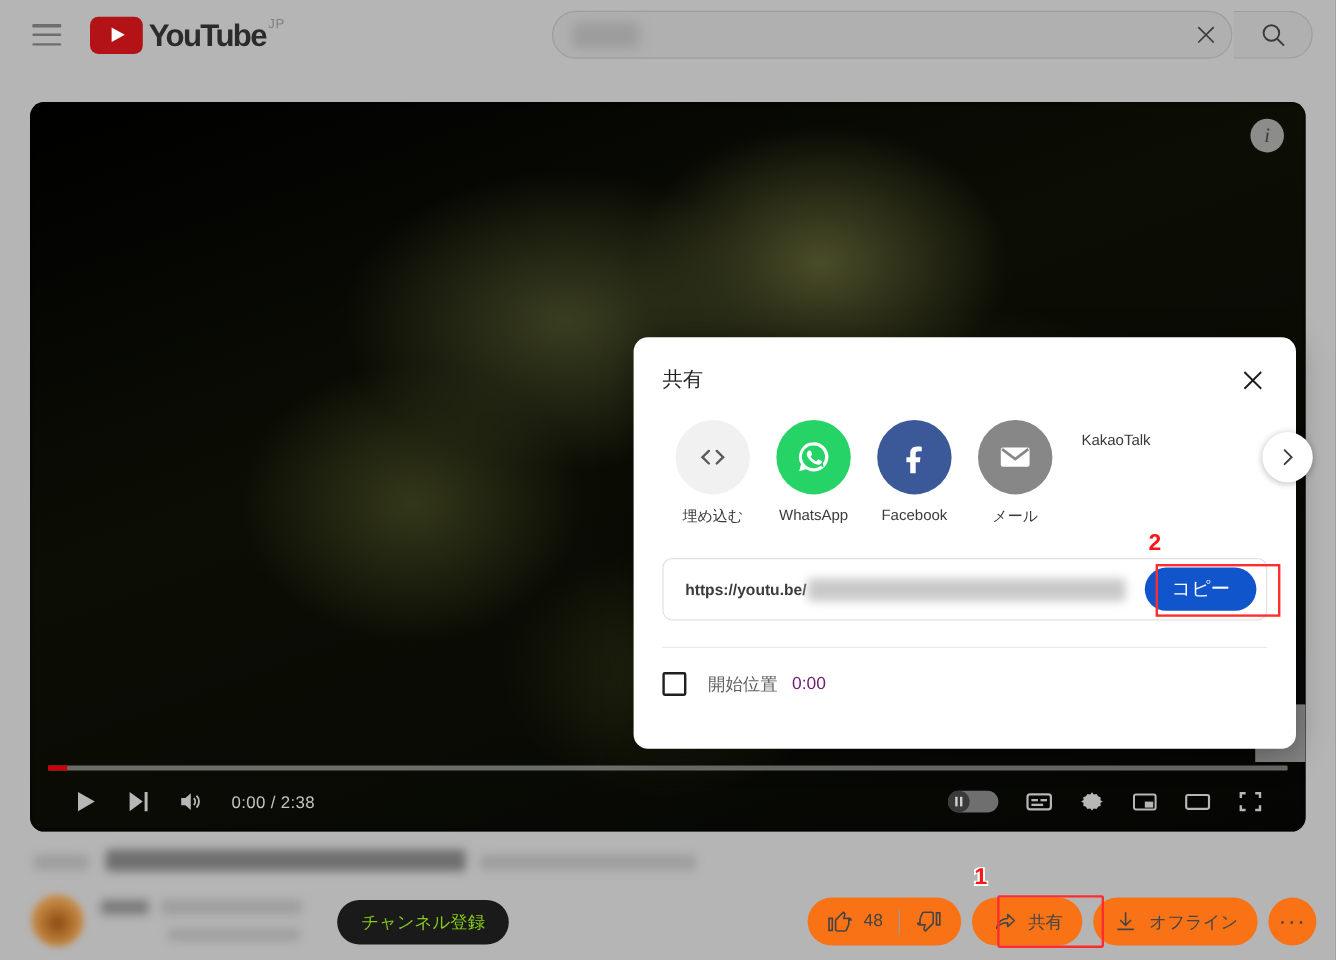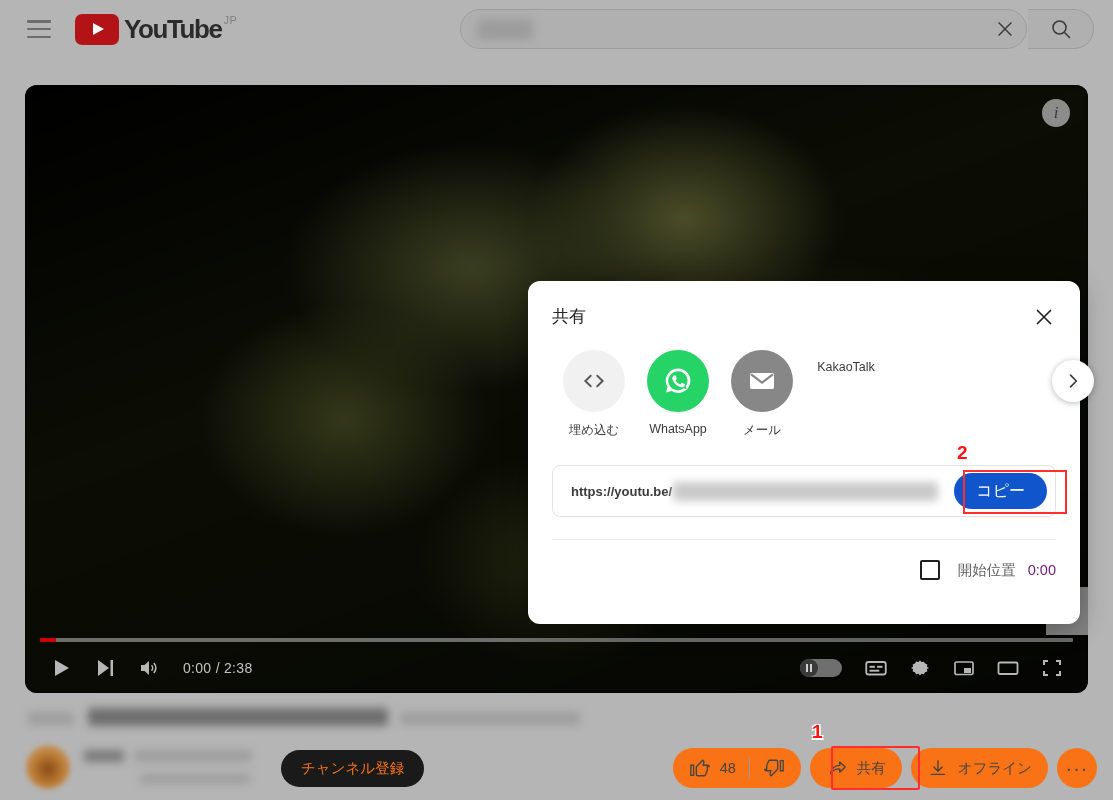--- a/index.html
+++ b/index.html
@@ -97,21 +97,21 @@
   }
 
   .progress {
     position: absolute; left: 15px; right: 15px; bottom: 51px; height: 4px;
     background: rgba(190,190,190,.55); border-radius: 1px;
   }
   .progress .played { position: absolute; left: 0; top: 0; height: 100%; width: 16px; background: #cc0000; }
 
   .controls {
     position: absolute; left: 0; right: 0; bottom: 0; height: 50px;
-    display: flex; align-items: center; padding: 0 14px;
+    display: flex; align-items: center; padding: 0 24px;
   }
   .ctrl { width: 44px; height: 44px; display: flex; align-items: center; justify-content: center; cursor: pointer; }
   .ctrl svg { fill: #b7b7b7; }
   .timetext { color: #c2c2c2; font-size: 14px; margin-left: 12px; letter-spacing: .3px; }
   .ctrl-right { margin-left: auto; display: flex; align-items: center; }
   .autoplay {
     width: 42px; height: 18px; border-radius: 9px; background: #6f6f6f;
     display: flex; align-items: center; position: relative; cursor: pointer; margin-right: 12px;
   }
   .autoplay .knob {
@@ -159,35 +159,35 @@
     height: 36px; padding: 0 22px; font-size: 16px; cursor: pointer;
     font-family: "Liberation Sans", sans-serif;
   }
   .ann-box { position: absolute; border: 2px solid #ff2d2d; pointer-events: none; }
   .ann-num {
     position: absolute; color: #ff1515; font-size: 19px; font-weight: bold;
     text-shadow: -1.5px -1.5px 0 #fff, 1.5px -1.5px 0 #fff, -1.5px 1.5px 0 #fff, 1.5px 1.5px 0 #fff;
   }
 
   .hr { margin-top: 22px; height: 1px; background: #e8e8e8; }
-  .startrow { display: flex; align-items: center; margin-top: 20px; justify-content: flex-end; }
+  .startrow { display: flex; align-items: center; margin-top: 20px; }
   .cbox { width: 20px; height: 20px; border: 2px solid #1f1f1f; border-radius: 2px; cursor: pointer; }
   .startlabel { font-size: 14.5px; color: #606060; margin-left: 18px; }
   .starttime { font-size: 14.5px; color: #701a75; margin-left: 12px; }
 
   
   .blurline { background: #9e9e9e; filter: blur(4px); border-radius: 3px; position: absolute; }
   .avatar {
     position: absolute; left: 26px; top: 745px; width: 44px; height: 44px; border-radius: 50%;
     background: radial-gradient(circle at 50% 55%, #8a4a12 0%, #b97a35 45%, #d7b183 100%);
     filter: blur(2.5px);
   }
   .subscribe {
     position: absolute; left: 281px; top: 750px; height: 37px; padding: 0 20px;
-    background: #1a1a1a; color: #f97316; border: none; border-radius: 19px;
+    background: #1a1a1a; color: #84cc16; border: none; border-radius: 19px;
     font-size: 14.5px; cursor: pointer; font-family: "Liberation Sans", sans-serif;
   }
 
   .actions { position: absolute; right: 16px; top: 748px; display: flex; align-items: center; gap: 9px; }
   .pill {
     height: 40px; border-radius: 20px; background: #f97316;
     display: flex; align-items: center; padding: 0 16px; cursor: pointer;
     color: #454545; font-size: 14.5px; gap: 9px;
   }
   .pill svg { fill: #454545; }
@@ -320,20 +320,28 @@
 
       <div class="target">
         <div class="circle" style="background:#25d366">
           <svg width="34" height="34" viewBox="0 0 24 24">
             <path fill="#fff" d="M12 3.2a8.6 8.6 0 00-7.4 13l-1.1 4 4.1-1.1A8.6 8.6 0 1012 3.2zm0 1.9a6.7 6.7 0 015.7 10.2l-.3.5.6 2-2.1-.6-.4.2A6.7 6.7 0 1112 5.1zm-2.6 3c-.2 0-.5.1-.7.4-.2.3-.7.8-.7 1.8s.8 2 .9 2.2c.1.2 1.5 2.4 3.7 3.3 1.9.7 2.2.6 2.6.6.4 0 1.3-.5 1.5-1.1.2-.5.2-1 .1-1.1l-.6-.3-1.2-.6c-.2-.1-.3-.1-.5.1l-.6.8c-.1.2-.3.2-.5.1-.2-.1-.9-.4-1.8-1.1-.7-.6-1.1-1.3-1.2-1.5-.1-.2 0-.3.1-.4l.4-.5.2-.4v-.4l-.6-1.5c-.2-.4-.3-.3-.5-.3z"></path>
           </svg>
         </div>
         <span class="tlabel">WhatsApp</span>
       </div>
 
+      <div class="target">
+        <div class="circle" style="background:#3b5998">
+          <svg width="32" height="32" viewBox="0 0 24 24">
+              <path fill="#fff" d="M14.6 8.3h2V5.4c-.35-.05-1.54-.15-2.93-.15-2.9 0-4.27 1.77-4.27 4.27V12H7v3.2h2.4V22h3.4v-6.8h2.6l.4-3.2h-3v-2c0-1 .3-1.7 1.8-1.7z"></path>
+            </svg>
+        </div>
+        <span class="tlabel">Facebook</span>
+      </div>
 
 
       <div class="target">
         <div class="circle" style="background:#878787">
           <svg width="32" height="32" viewBox="0 0 24 24">
             <rect x="3" y="6" width="18" height="12" rx="1.4" fill="#fff"></rect>
             <path d="M3.8 7 L12 13.2 L20.2 7" fill="none" stroke="#878787" stroke-width="1.7"></path>
           </svg>
         </div>
         <span class="tlabel">メール</span>

